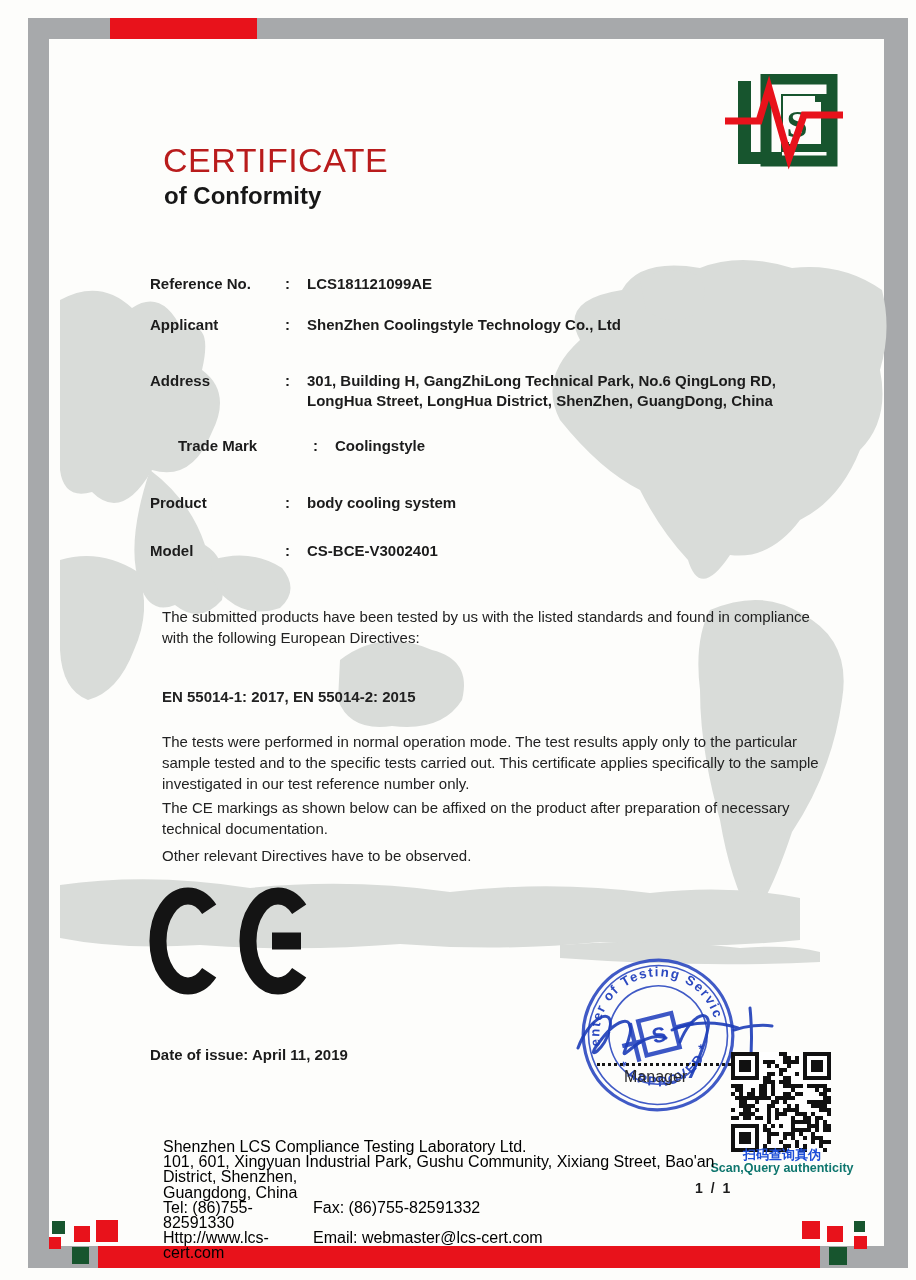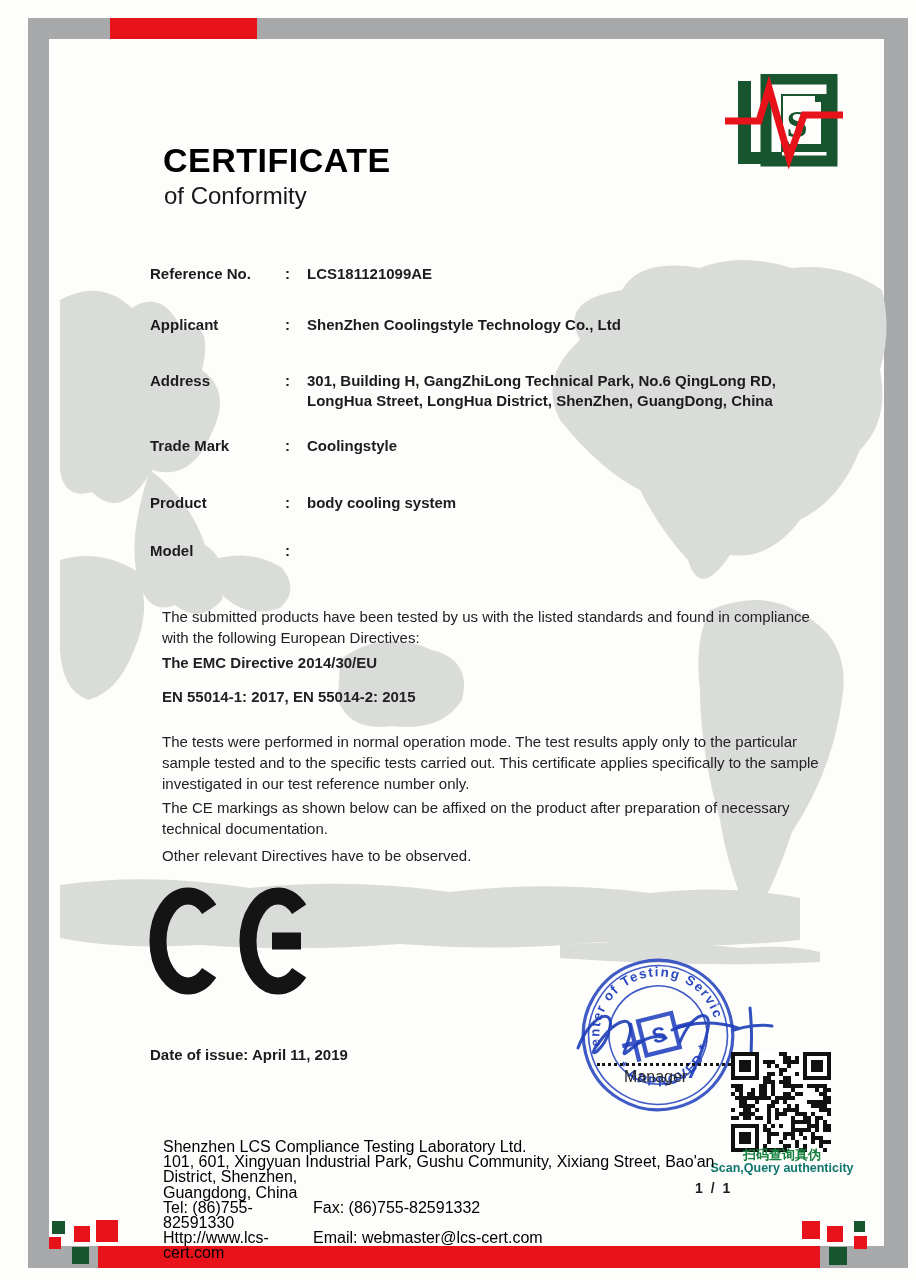--- a/index.html
+++ b/index.html
@@ -17,36 +17,36 @@
   .bar-bottom{left:28px;top:1246px;width:880px;height:22px;}
   .accent{position:absolute;}
   .accent-top-red{left:110px;top:18px;width:147px;height:21px;background:#e8121b;}
   .accent-bottom-red{left:98px;top:1246px;width:722px;height:22px;background:#e8121b;}
   .sq{position:absolute;}
   
   .worldmap{position:absolute;left:0;top:0;z-index:1;}
   
   .content{position:absolute;left:0;top:0;width:916px;height:1280px;z-index:2;}
   .abs{position:absolute;}
-  .title1{left:163px;top:141px;font-size:34px;font-weight:bold;letter-spacing:0.5px;color:#000000;}
-  .title2{left:164px;top:182px;font-size:24px;font-weight:normal;color:#171717;}
+  .title1{left:163px;top:141px;font-size:34px;font-weight:normal;letter-spacing:0.5px;color:#b91c1c;}
+  .title2{left:164px;top:182px;font-size:24px;font-weight:bold;color:#171717;}
   .fieldrow{left:150px;width:670px;font-size:15px;font-weight:bold;display:flex;line-height:20px;}
   .f-label{width:135px;flex:none;}
   .f-colon{width:22px;flex:none;}
   .f-value{width:513px;}
   .para{left:148px;width:676px;font-size:15px;line-height:21px;color:#222;margin-left:14px;}
   .bold{font-weight:bold;}
   .date-line{left:150px;top:1046px;font-size:15px;font-weight:bold;}
   .ce-svg{left:148px;top:886px;}
   .stamp-wrap{left:578px;top:955px;width:160px;height:160px;transform:rotate(-14deg);}
   .sig-svg{left:568px;top:968px;}
   .dotline{left:597px;top:1063px;width:152px;border-bottom:3px dotted #161616;}
   .manager{left:624px;top:1068px;font-size:16px;color:#2a2a2a;}
   .qr{left:731px;top:1052px;}
-  .qr-cn{left:701px;top:1146px;width:162px;text-align:center;font-size:13px;font-weight:bold;color:#15803d;}
+  .qr-cn{left:701px;top:1146px;width:162px;text-align:center;font-size:13px;font-weight:bold;color:#1d4ed8;}
   .qr-en{left:686px;top:1161px;width:192px;text-align:center;font-size:12.5px;font-weight:bold;color:#0f766e;}
   .pagenum{left:695px;top:1180px;font-size:14px;font-weight:bold;letter-spacing:2px;}
   .footer{left:163px;top:1139px;font-size:16px;line-height:15.2px;color:#000000;width:560px;}
   .foot-cols{display:flex;}
   .foot-col1{width:150px;flex:none;}
   .logo-svg{left:723px;top:74px;}
 </style>
 </head>
 <body>
 
@@ -93,52 +93,52 @@
       <rect x="60" y="22" width="32" height="46" fill="#fdfdfb" stroke="none"></rect>
       <rect x="15" y="7" width="13" height="83" fill="#17552e"></rect>
       <rect x="15" y="78" width="44" height="12" fill="#17552e"></rect>
       <text x="74" y="63" font-size="38" font-weight="bold" fill="#17552e" text-anchor="middle" font-family="Liberation Serif, DejaVu Serif, serif">S</text>
       <polyline points="2,47 36,47 46,14 66,84 81,41 120,41" fill="none" stroke="#e8121b" stroke-width="7"></polyline>
     </svg>
 
     <div class="abs title1">CERTIFICATE</div>
     <div class="abs title2">of Conformity</div>
 
-    <div class="abs fieldrow" style="top:264px;">
+    <div class="abs fieldrow" style="top:274px;">
       <span class="f-label">Reference No.</span>
       <span class="f-colon">:</span>
       <span class="f-value">LCS181121099AE</span>
     </div>
     <div class="abs fieldrow" style="top:315px;">
       <span class="f-label">Applicant</span>
       <span class="f-colon">:</span>
       <span class="f-value">ShenZhen Coolingstyle Technology Co., Ltd</span>
     </div>
     <div class="abs fieldrow" style="top:371px;">
       <span class="f-label">Address</span>
       <span class="f-colon">:</span>
       <span class="f-value">301, Building H, GangZhiLong Technical Park, No.6 QingLong RD, LongHua Street, LongHua District, ShenZhen, GuangDong, China</span>
     </div>
-    <div class="abs fieldrow" style="top:436px;">
+    <div class="abs fieldrow" style="top:436px;margin-left:28px;">
       <span class="f-label">Trade Mark</span>
       <span class="f-colon">:</span>
       <span class="f-value">Coolingstyle</span>
     </div>
     <div class="abs fieldrow" style="top:493px;">
       <span class="f-label">Product</span>
       <span class="f-colon">:</span>
       <span class="f-value">body cooling system</span>
     </div>
     <div class="abs fieldrow" style="top:541px;">
       <span class="f-label">Model</span>
       <span class="f-colon">:</span>
+      <span class="f-value">CS-BCE-V3002401</span>
     </div>
 
     <div class="abs para" style="top:606px;">The submitted products have been tested by us with the listed standards and found in compliance with the following European Directives:</div>
-    <div class="abs para bold" style="top:652px;">The EMC Directive 2014/30/EU</div>
     <div class="abs para bold" style="top:686px;">EN 55014-1: 2017, EN 55014-2: 2015</div>
     <div class="abs para" style="top:797px;">The CE markings as shown below can be affixed on the product after preparation of necessary technical documentation.</div>
     <div class="abs para" style="top:731px;">The tests were performed in normal operation mode. The test results apply only to the particular sample tested and to the specific tests carried out. This certificate applies specifically to the sample investigated in our test reference number only.</div>
     <div class="abs para" style="top:845px;">Other relevant Directives have to be observed.</div>
 
     <svg class="abs ce-svg" width="170" height="110" viewBox="0 0 170 110">
       <g fill="none" stroke="#141414" stroke-width="17">
         <path d="M61.2,23.2 A30,45 0 1 0 61.2,86.8"></path>
         <path d="M151.2,23.2 A30,45 0 1 0 151.2,86.8"></path>
         <path d="M124,55 L153,55"></path>

